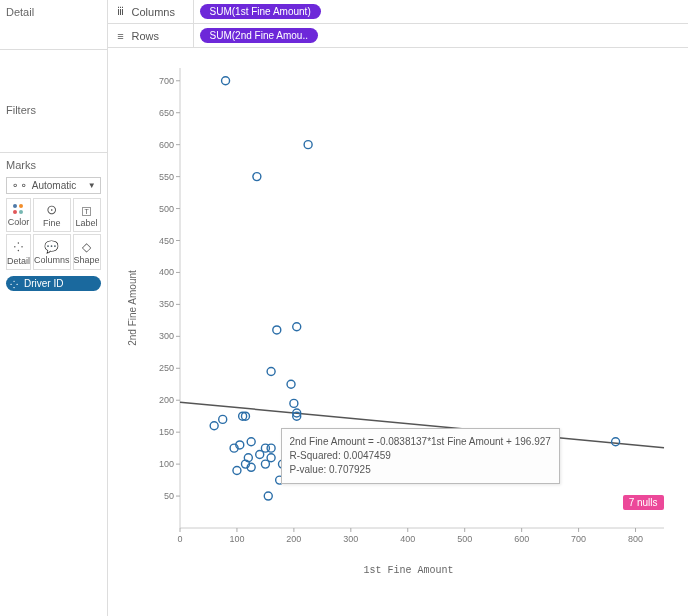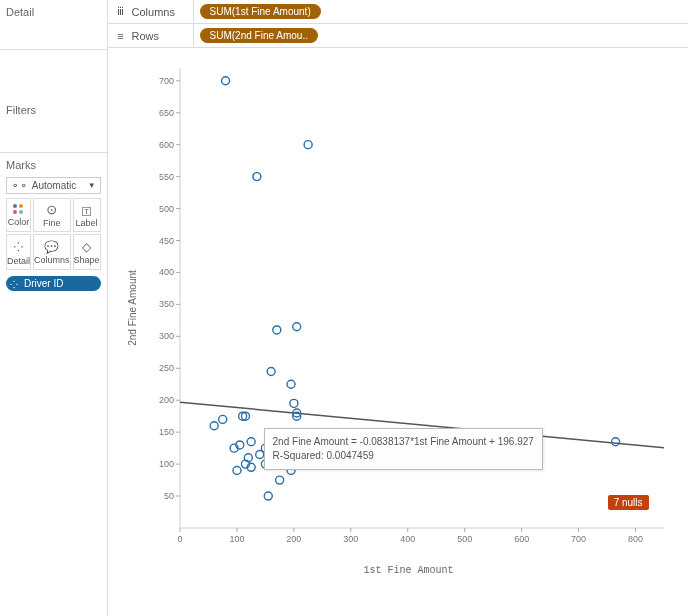--- a/index.html
+++ b/index.html
@@ -13,29 +13,29 @@
 .marks-select { width: 100%; border: 1px solid #ccc; background: #fff; padding: 2px 4px; font-size: 10px; display: flex; justify-content: space-between; align-items: center; }
 .marks-grid { display: grid; grid-template-columns: repeat(3, 1fr); gap: 2px; margin-top: 4px; }
 .mark-card { border: 1px solid #ddd; display: flex; flex-direction: column; align-items: center; justify-content: center; padding: 3px 0; font-size: 9px; cursor: pointer; }
 .mark-card .mi { font-size: 12px; margin-bottom: 1px; }
 .driver-pill { margin-top: 6px; background: #1a699e; color: #fff; border-radius: 10px; padding: 2px 8px 2px 18px; font-size: 10px; position: relative; display: flex; align-items: center; }
 .driver-pill .dots { position: absolute; left: 4px; font-size: 10px; }
 .right-panel { flex: 1; display: flex; flex-direction: column; }
 .shelf-row { display: flex; border-bottom: 1px solid #ddd; height: 24px; align-items: center; }
 .shelf-label { width: 86px; padding-left: 6px; display: flex; align-items: center; gap: 4px; font-size: 11px; border-right: 1px solid #ddd; height: 100%; }
 .shelf-content { flex: 1; padding-left: 6px; display: flex; align-items: center; }
-.pill { background: #a16207; color: #fff; border-radius: 10px; padding: 2px 10px; font-size: 10px; }
+.pill { background: #6d28d9; color: #fff; border-radius: 10px; padding: 2px 10px; font-size: 10px; }
 .chart-area { flex: 1; position: relative; padding: 10px 18px 6px 18px; }
 .chart-title { font-size: 15px; color: #666; font-weight: 400; margin-bottom: 6px; }
 .plot-box { position: relative; width: 530px; height: 500px; margin-left: 18px; }
 .y-axis-label { position: absolute; left: -12px; top: 50%; transform: translate(-50%, -50%) rotate(-90deg); font-size: 10px; color: #666; white-space: nowrap; }
 .x-axis-label { position: absolute; bottom: -18px; left: 50%; transform: translateX(-50%); font-size: 10px; color: #666; font-family: Liberation Mono, monospace; }
 svg { position: absolute; }
 .tooltip { position: absolute; background: #fdfdfd; border: 1px solid #bbb; padding: 6px 8px; font-size: 10px; color: #555; line-height: 1.4; box-shadow: 1px 1px 3px rgba(0,0,0,0.1); }
-.nulls-badge { position: absolute; right: 25px; bottom: 48px; background: #c2410c; color: #fff; font-size: 10px; padding: 2px 6px; border-radius: 2px; }
+.nulls-badge { position: absolute; right: 10px; bottom: 48px; background: #ec4899; color: #fff; font-size: 10px; padding: 2px 6px; border-radius: 2px; }
 .caret { font-size: 8px; }
 .si { width: 14px; display: inline-block; text-align: center; }
 .color-dots { display: grid; grid-template-columns: 1fr 1fr; gap: 1px; width: 12px; height: 12px; }
 .color-dots span { width: 4px; height: 4px; border-radius: 50%; }
 </style>
 </head>
 <body>
 
 <div class="left-panel">
   <div class="panel-section panel-short">
@@ -194,20 +194,21 @@
           <circle cx="115.71764705882353" cy="396.52777777777777" r="4" fill="none" stroke="#2b6ea8" stroke-width="1.4"></circle>
           <circle cx="121.41176470588236" cy="406.1111111111111" r="4" fill="none" stroke="#2b6ea8" stroke-width="1.4"></circle>
           <circle cx="127.10588235294118" cy="399.72222222222223" r="4" fill="none" stroke="#2b6ea8" stroke-width="1.4"></circle>
           <circle cx="135.6470588235294" cy="422.0833333333333" r="4" fill="none" stroke="#2b6ea8" stroke-width="1.4"></circle>
           <circle cx="147.03529411764706" cy="412.5" r="4" fill="none" stroke="#2b6ea8" stroke-width="1.4"></circle>
           <circle cx="138.49411764705883" cy="406.1111111111111" r="4" fill="none" stroke="#2b6ea8" stroke-width="1.4"></circle>
           <circle cx="124.25882352941176" cy="438.05555555555554" r="4" fill="none" stroke="#2b6ea8" stroke-width="1.4"></circle>
           <circle cx="471.6" cy="383.75" r="4" fill="none" stroke="#2b6ea8" stroke-width="1.4"></circle>
         </svg>
       <div class="x-axis-label">1st Fine Amount</div>
-      <div class="tooltip" style="left:120px; top:370px;">
+      <div class="tooltip" style="left:137px; top:370px;">
         <div>2nd Fine Amount = -0.0838137*1st Fine Amount + 196.927</div>
         <div>R-Squared: 0.0047459</div>
+        <div>P-value: 0.707925</div>
       </div>
       <div class="nulls-badge">7 nulls</div>
     </div>
   </div>
 </div>
 
 </body></html>

